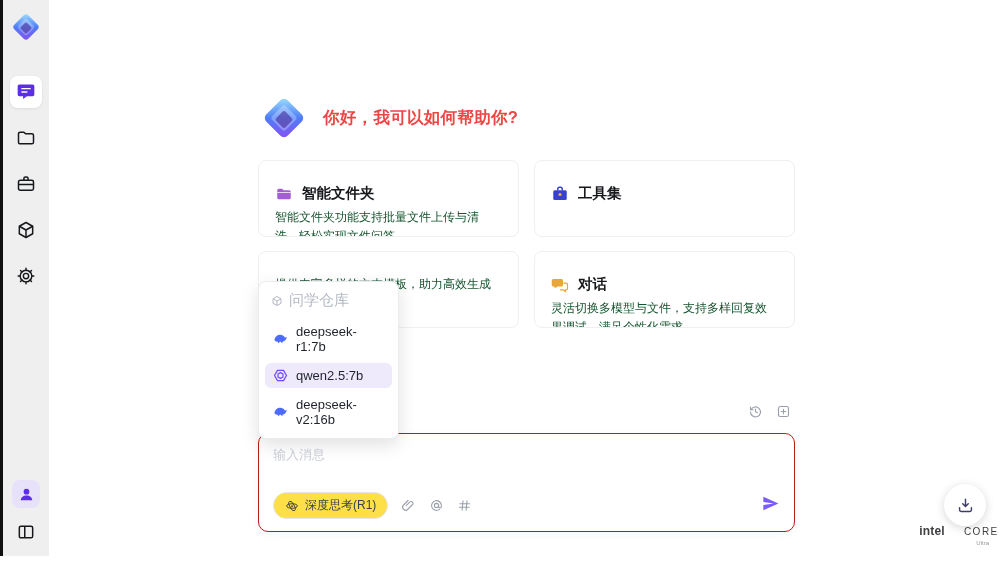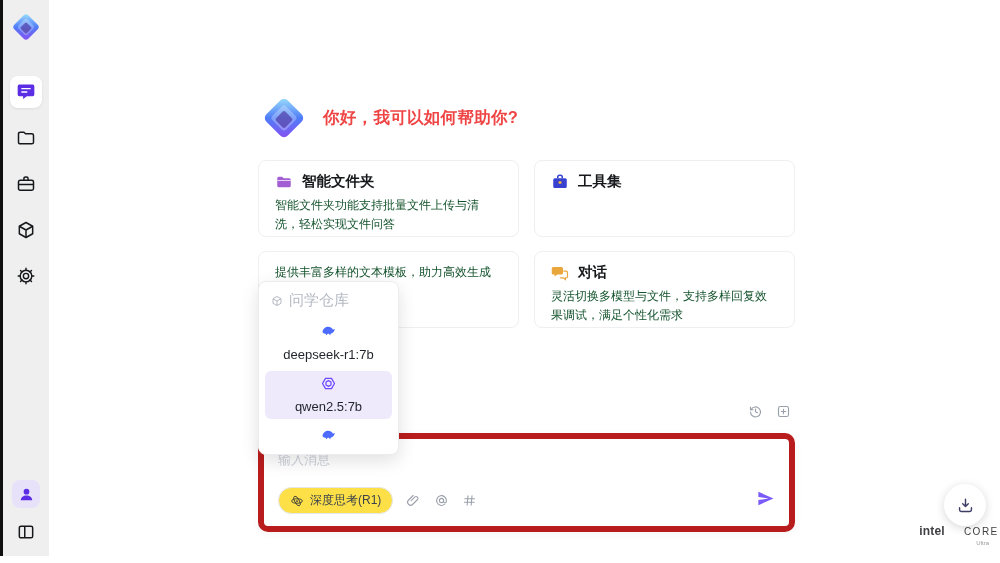--- a/index.html
+++ b/index.html
@@ -20,43 +20,43 @@
   .side-btn.user-btn { background:#e7e1fa; width:28px; height:28px; margin-bottom:8px; }
   .side-btn.user-btn svg { width:17px; height:17px; }
 
   
   .hero { position:absolute; left:258px; top:92px; display:flex; align-items:center; gap:13px; }
   .hero-logo { width:52px; height:52px; }
   .hero-title { font-size:16.5px; font-weight:bold; color:#ef4444; letter-spacing:.3px; }
 
   
   .cards { position:absolute; left:258px; top:160px; width:537px; display:grid; grid-template-columns:261px 261px; column-gap:15px; row-gap:14px; }
-  .card { height:77px; background:#fff; border:1px solid #efeff2; border-radius:8px; padding:11px 16px; overflow:hidden; }
+  .card { height:77px; background:#fff; border:1px solid #efeff2; border-radius:8px; padding:23px 16px; overflow:hidden; }
   .card-head { display:flex; align-items:center; gap:9px; margin-bottom:5px; }
   .card-head svg { width:18px; height:18px; flex:0 0 auto; }
   .card-title { font-size:14.5px; font-weight:bold; color:#17181c; }
   .card-desc { font-size:12px; color:#14532d; line-height:19px; }
 
   
   .dropdown { position:absolute; left:258px; top:281px; width:141px; background:#fff; border:1px solid #ececf0; border-radius:8px; box-shadow:0 6px 18px rgba(0,0,0,.12); padding:6px; z-index:5; }
   .dd-header { display:flex; align-items:center; gap:6px; padding:3px 6px 5px 6px; font-size:15px; color:#b4b9c3; }
   .dd-header svg { width:12px; height:12px; }
-  .dd-item { display:flex; align-items:center; gap:8px; padding:5px 8px; border-radius:6px; font-size:13px; color:#1f232b; margin-top:4px;flex-direction:column; }
+  .dd-item { display:flex; align-items:center; gap:8px; padding:5px 8px; border-radius:6px; font-size:13px; color:#1f232b; margin-top:4px; }
   .dd-item svg { width:15px; height:15px; flex:0 0 auto; }
   .dd-item.selected { background:#efe9fc; }
 
   
   .model-pill { position:absolute; left:262px; top:401px; height:25px; background:#f1f1f4; border-radius:6px; display:inline-flex; align-items:center; gap:6px; padding:0 9px; font-size:13px; color:#17181c; }
   .model-pill svg.mi { width:14px; height:14px; }
   .model-pill svg.ch { width:11px; height:11px; }
   .row-icons { position:absolute; left:748px; top:404px; display:flex; gap:13px; color:#9aa0aa; }
   .row-icons svg { width:16px; height:16px; }
 
   
-  .input-card { position:absolute; left:258px; top:433px; width:537px; height:99px; background:#fff; border:6px solid #b91c1c; border-radius:10px; box-shadow:0 2px 10px rgba(0,0,0,.04); padding:12px 14px 12px 14px; display:flex; flex-direction:column; justify-content:space-between; }
+  .input-card { position:absolute; left:258px; top:433px; width:537px; height:99px; background:#fff; border:1px solid #b91c1c; border-radius:10px; box-shadow:0 2px 10px rgba(0,0,0,.04); padding:12px 14px 12px 14px; display:flex; flex-direction:column; justify-content:space-between; }
   .msg-input { border:none; outline:none; resize:none; font-family:inherit; font-size:13px; color:#30343c; height:34px; width:100%; }
   .msg-input::placeholder { color:#ccd0d8; }
   .input-toolbar { display:flex; align-items:center; gap:13px; }
   .think-pill { display:inline-flex; align-items:center; gap:6px; border:1px solid #e4e6ea; border-radius:15px; padding:4px 11px; font-size:12px; color:#3c424c; background:#fde047; }
   .think-pill svg { width:14px; height:14px; }
   .tool-icon { color:#9aa0aa; display:inline-flex; }
   .tool-icon svg { width:15px; height:15px; }
   .toolbar-spacer { flex:1; }
   .send-btn svg { width:19px; height:19px; }
 
@@ -217,20 +217,21 @@
       <path d="M7.2 3.8h9.6l4.8 8.2-4.8 8.2H7.2L2.4 12z"></path>
       <path d="M12 7.4l4 2.3v4.6l-4 2.3-4-2.3V9.7z"></path>
     </svg>
     <span data-interactable="false">qwen2.5:7b</span>
   </div>
 
   <div class="dd-item" data-interactable="true">
     <svg data-interactable="false" viewBox="0 0 24 24" fill="#4d6bfe">
       <path d="M21.8 7.6c-.8 1-1.8 1.4-2.9 1.2C17.4 6 14.7 4.5 11.7 4.5c-4.7 0-8.5 3.4-9.2 7.6-.2 1.3.3 2.3 1.6 2.8 1 .4 2.1.6 3.2.5l1.6 2.6 1.8-2.4h2l1.7 2.4 1.5-2.7c3.4-.8 5.7-3.5 5.9-6.9 0-.3 0-.6 0-.8z"></path>
     </svg>
+    <span data-interactable="false">deepseek-v2:16b</span>
   </div>
 </div>
 
 <div class="model-pill" data-interactable="true">
   <svg class="mi" data-interactable="false" viewBox="0 0 24 24" fill="none" stroke="#6d4aff" stroke-width="2" stroke-linejoin="round">
     <path d="M7.2 3.8h9.6l4.8 8.2-4.8 8.2H7.2L2.4 12z"></path>
     <path d="M12 7.4l4 2.3v4.6l-4 2.3-4-2.3V9.7z"></path>
   </svg>
   <span data-interactable="false">qwen2.5:7b</span>
   <svg class="ch" data-interactable="false" viewBox="0 0 24 24" fill="none" stroke="#5d6470" stroke-width="2.2" stroke-linecap="round">

